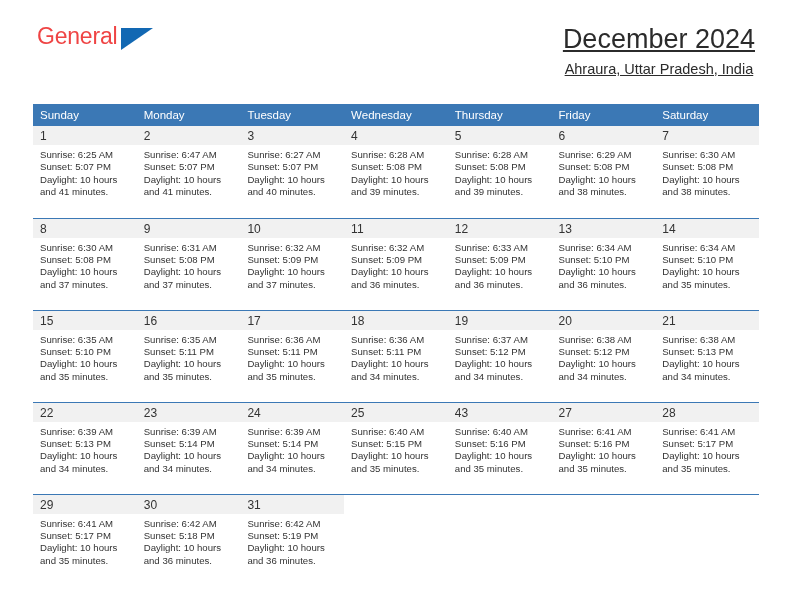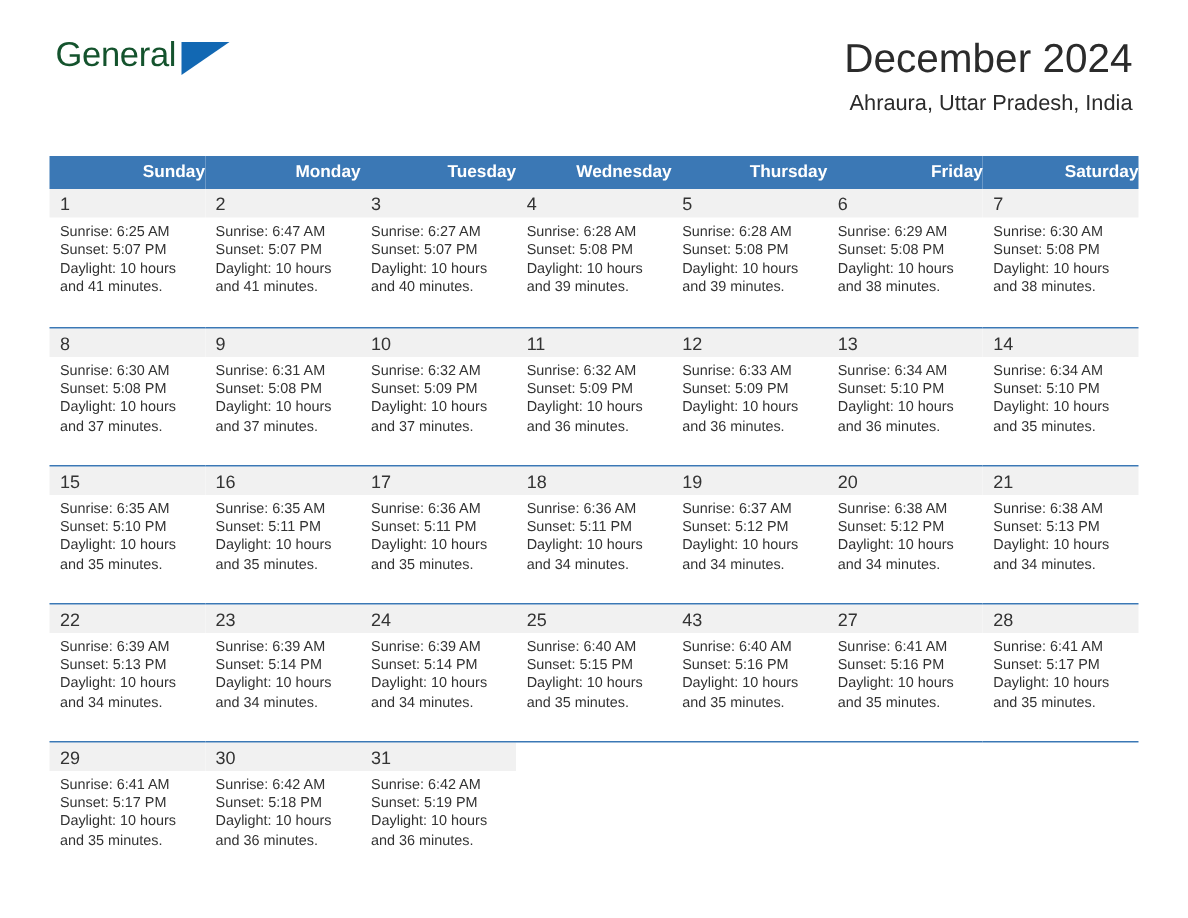--- a/index.html
+++ b/index.html
@@ -33,21 +33,21 @@
     position: absolute;
     left: 4px;
     top: 25px;
     width: 200px;
     line-height: 1;
     user-select: none;
   }
   .logo-row1 {
     position: relative;
     font-size: 23px;
-    color: #14532d;
+    color: #ef4444;
     letter-spacing: -0.2px;
     height: 24px;
   }
   .logo-row2 {
     font-size: 21px;
     color: #1a7bc4;
     letter-spacing: -0.2px;
     margin-left: 27px;
     margin-top: -3px;
   }
@@ -58,21 +58,22 @@
     width: 0;
     height: 0;
     border-left: 32px solid #1268b3;
     border-bottom: 22px solid transparent;
   }
 
   .title-block {
     position: absolute;
     right: 4px;
     top: 24px;
-    text-align: right;
+    text-align: center;
+    text-decoration: underline;
   }
   .cal-title {
     font-size: 27px;
     color: #2b2b2b;
     line-height: 1.15;
     white-space: nowrap;
   }
   .cal-subtitle {
     font-size: 14.5px;
     color: #2b2b2b;
@@ -84,22 +85,22 @@
   .calendar {
     margin-top: 32px;
     width: 726px;
     border-collapse: collapse;
     table-layout: fixed;
   }
   .calendar th {
     background: #3b78b5;
     color: #ffffff;
     font-size: 11.5px;
-    font-weight: bold;
-    text-align: right;
+    font-weight: normal;
+    text-align: left;
     padding: 5px 0 5px 7px;
     height: 21px;
     box-sizing: border-box;
     margin-left: 17px;
   }
   .calendar td {
     vertical-align: top;
     padding: 0;
     width: 103.7px;
     height: 92px;

